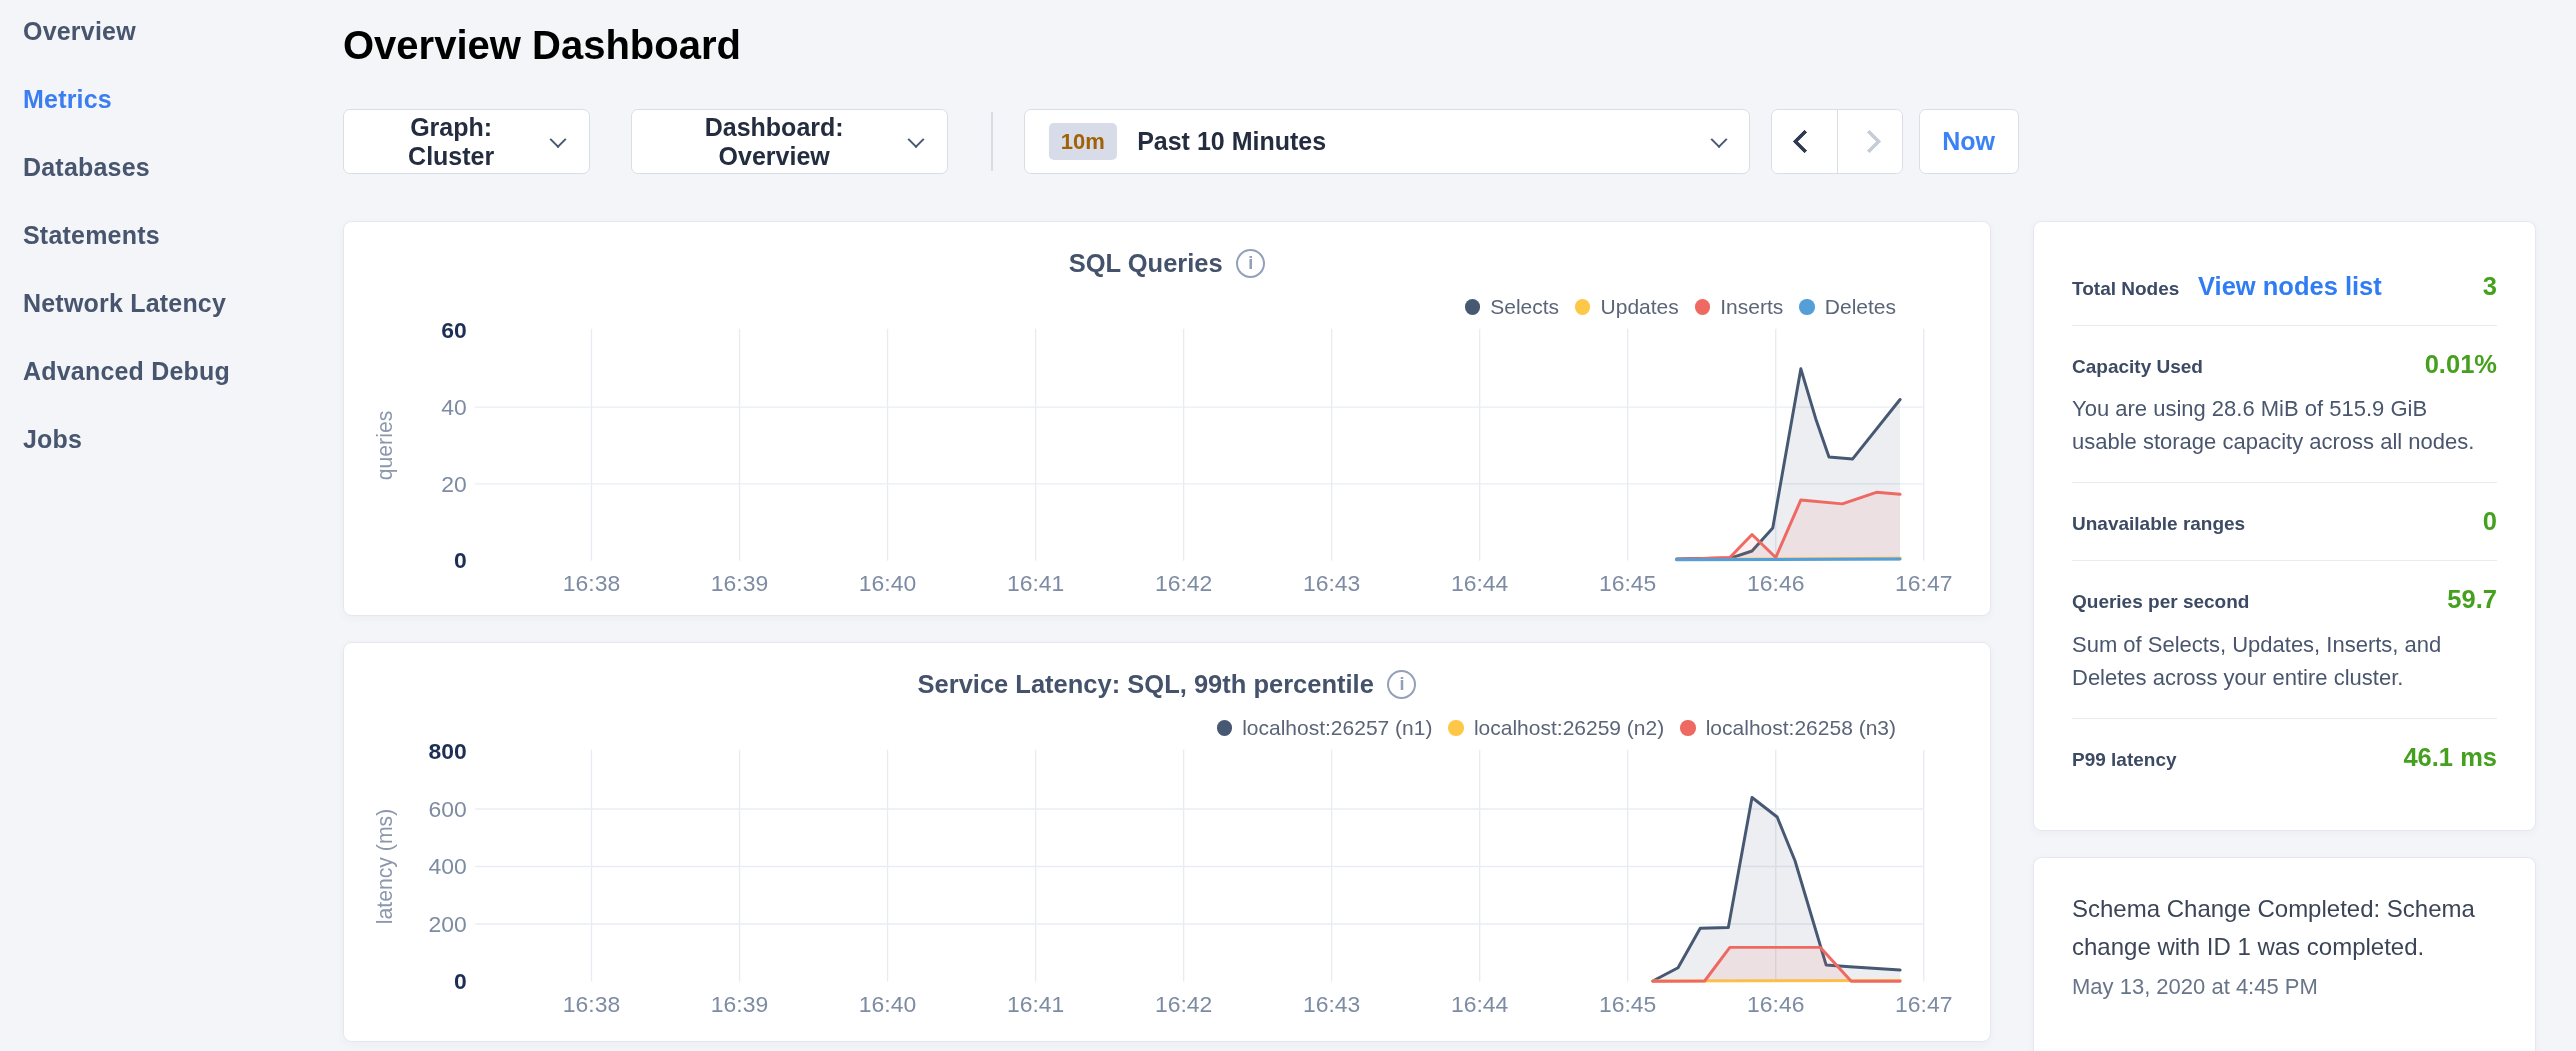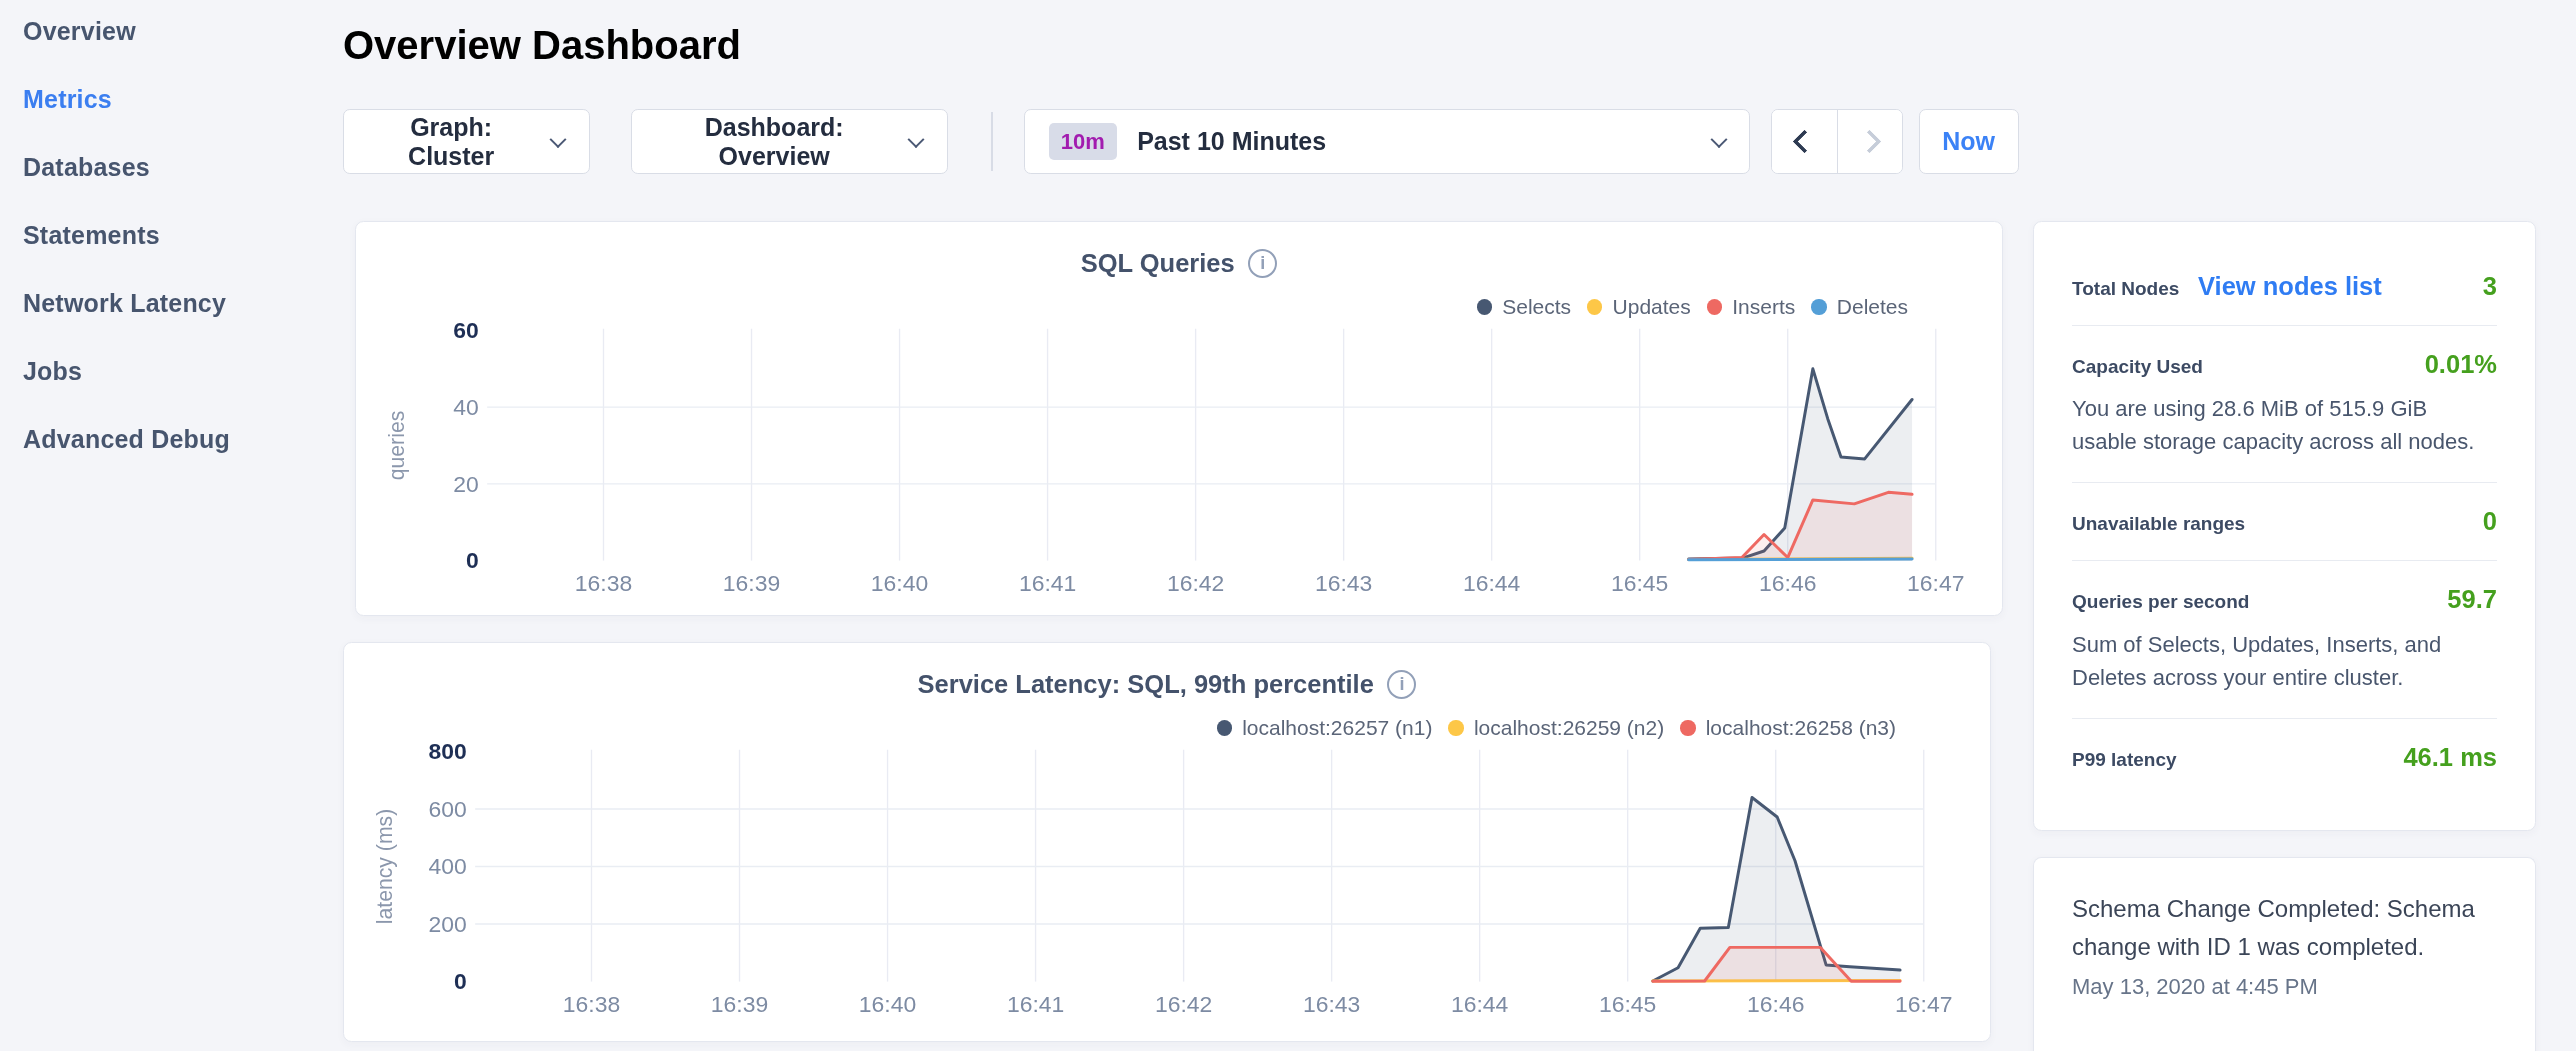--- a/index.html
+++ b/index.html
@@ -34,21 +34,21 @@
   .dd { padding:0 25.5px; justify-content:flex-end; }
   .dd-1 { width:247px; }
   .dd-2 { width:317px; margin-left:41px; }
   .chev-down {
     width:12px; height:12px; border-right:2.6px solid #4a5874; border-bottom:2.6px solid #4a5874;
     transform:rotate(45deg) translate(-1.7px,-1.7px); margin-left:18.7px; flex:none;
   }
   .vdiv { width:1.7px; background:#d8dce6; margin:3.4px 31px 3.4px 43px; }
   .timesel { width:726px; padding:0 24px; }
   .time-badge {
-    background:#d8dce8; color:#a21caf; font-size:22px; font-weight:700;
+    background:#d8dce8; color:#a16207; font-size:22px; font-weight:700;
     border-radius:5.1px; padding:5.1px 12px; flex:none;
   }
   .time-label { margin-left:20.4px; flex:1; text-align:left; }
   .navgroup { display:flex; margin-left:21px; background:#fff; border:1.7px solid #d9dde6; border-radius:6.8px; overflow:hidden; }
   .navbtn {
     width:65px; border:none; background:#fff; display:flex; align-items:center; justify-content:center; cursor:pointer;
   }
   .navbtn + .navbtn { border-left:1.7px solid #d9dde6; }
   .chev-left {
     width:17px; height:17px; border-left:4.3px solid #2e3b52; border-bottom:4.3px solid #2e3b52;
@@ -57,21 +57,21 @@
   .chev-right {
     width:17px; height:17px; border-top:4.3px solid #c6cdd9; border-right:4.3px solid #c6cdd9;
     transform:rotate(45deg); border-radius:1.7px;
   }
   .nowbtn { margin-left:16px; width:100px; justify-content:center; color:#3b82f6; }
   
   .card {
     position:absolute; background:#fff; border:1.3px solid #e4e7ef; border-radius:8.5px;
     box-shadow:0 2.6px 8.5px rgba(50,60,80,.035);
   }
-  .chart-card-1 { left:355px; top:221px; width:1648px; height:395px; }
+  .chart-card-1 { left:343px; top:221px; width:1648px; height:395px; }
   .chart-card-2 { left:343px; top:642px; width:1648px; height:400px; }
   .summary-card { left:2033px; top:221px; width:503px; height:610px; }
   .events-card  { left:2033px; top:857px; width:503px; height:230px; border-bottom:none; border-radius:8.5px 8.5px 0 0; }
   
   .chart-title {
     margin-top:27px; text-align:center; font-size:25.5px; font-weight:700; color:#44526b;
     display:flex; align-items:center; justify-content:center; gap:13.6px;
   }
   .info-icon {
     width:29px; height:29px; border:2.1px solid #92a0b8; border-radius:50%;
@@ -103,22 +103,22 @@
 </head>
 <body>
 
 <nav class="sidebar">
   <ul>
     <li>Overview</li>
     <li class="active">Metrics</li>
     <li>Databases</li>
     <li>Statements</li>
     <li>Network Latency</li>
+    <li>Advanced Debug</li>
     <li>Jobs</li>
-    <li>Advanced Debug</li>
   </ul>
 </nav>
 
 <h1 class="page-title">Overview Dashboard</h1>
 
 <div class="controls">
   <button class="btn dd dd-1">
     <span>Graph: Cluster</span>
     <span class="chev-down"></span>
   </button>

